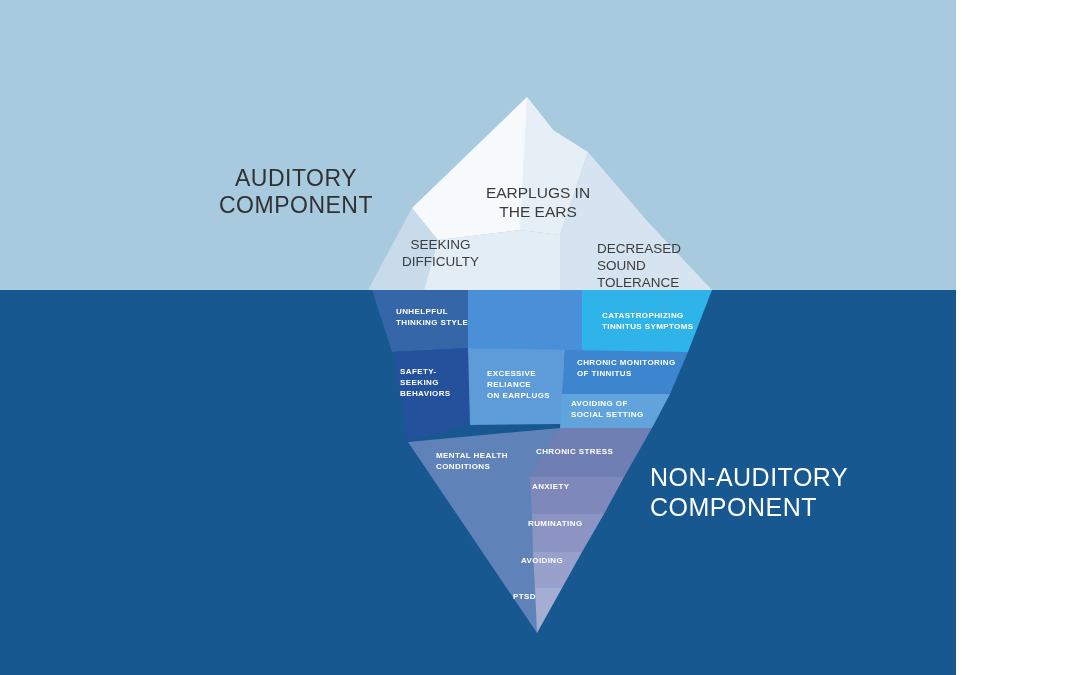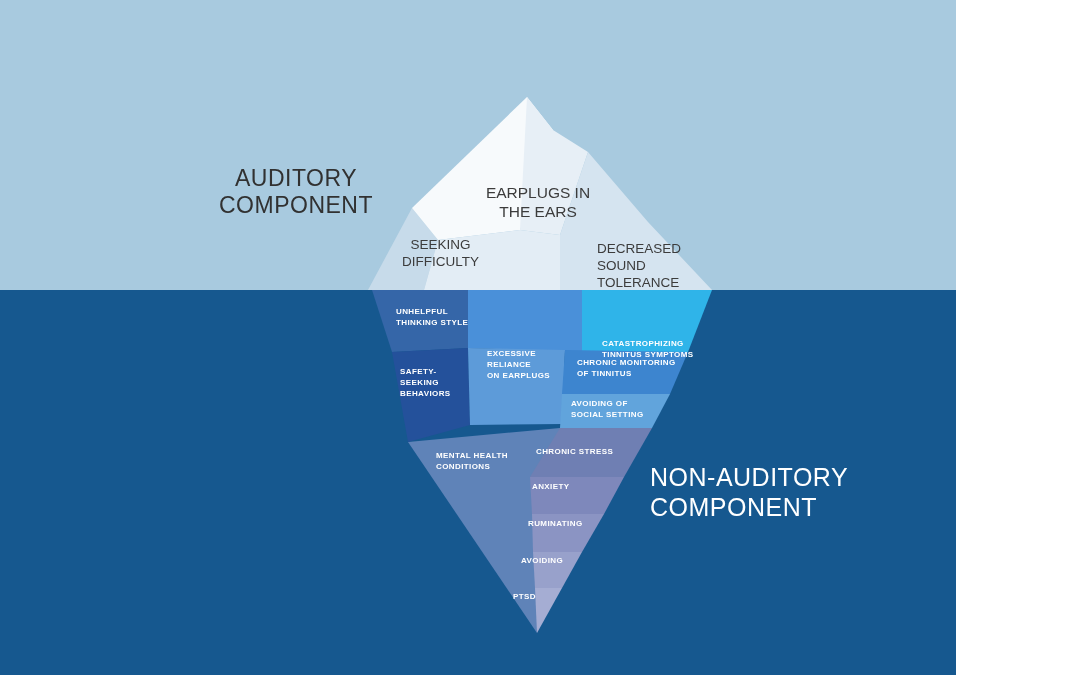--- a/index.html
+++ b/index.html
@@ -53,26 +53,26 @@
   <div class="lbl top-lbl" style="left:478px;top:183px;width:120px;text-align:center;font-size:15.5px;">EARPLUGS IN
 THE EARS</div>
   <div class="lbl top-lbl" style="left:393px;top:237px;width:95px;text-align:center;font-size:13.5px;">SEEKING
 DIFFICULTY</div>
   <div class="lbl top-lbl" style="left:597px;top:233px;width:115px;text-align:left;font-size:13.5px;margin-top:8px;">DECREASED
 SOUND
 TOLERANCE</div>
 
   <div class="lbl sub-lbl" style="left:396px;top:306px;">UNHELPFUL
 THINKING STYLE</div>
-  <div class="lbl sub-lbl" style="left:602px;top:310px;margin-top:28px;">CATASTROPHIZING
+  <div class="lbl sub-lbl" style="left:602px;top:310px;">CATASTROPHIZING
 TINNITUS SYMPTOMS</div>
   <div class="lbl sub-lbl" style="left:400px;top:366px;">SAFETY-
 SEEKING
 BEHAVIORS</div>
-  <div class="lbl sub-lbl" style="left:487px;top:348px;">EXCESSIVE
+  <div class="lbl sub-lbl" style="left:487px;top:368px;">EXCESSIVE
 RELIANCE
 ON EARPLUGS</div>
   <div class="lbl sub-lbl" style="left:577px;top:357px;">CHRONIC MONITORING
 OF TINNITUS</div>
   <div class="lbl sub-lbl" style="left:571px;top:398px;">AVOIDING OF
 SOCIAL SETTING</div>
   <div class="lbl sub-lbl" style="left:436px;top:450px;">MENTAL HEALTH
 CONDITIONS</div>
   <div class="lbl sub-lbl" style="left:536px;top:446px;">CHRONIC STRESS</div>
   <div class="lbl sub-lbl" style="left:532px;top:481px;">ANXIETY</div>

